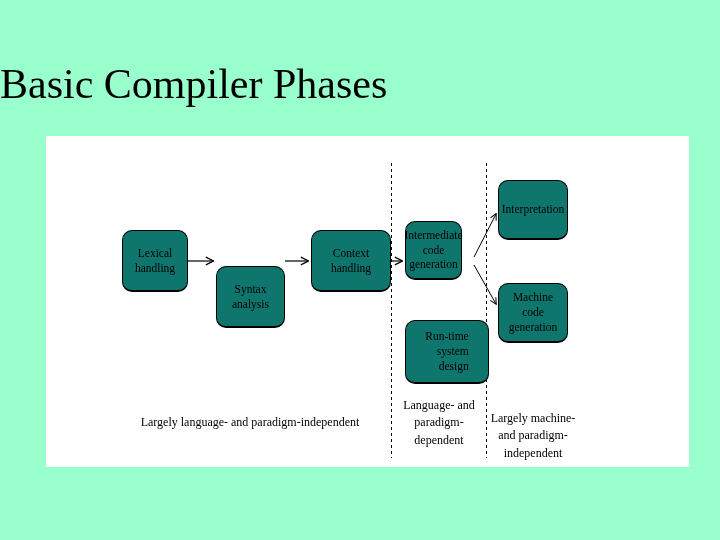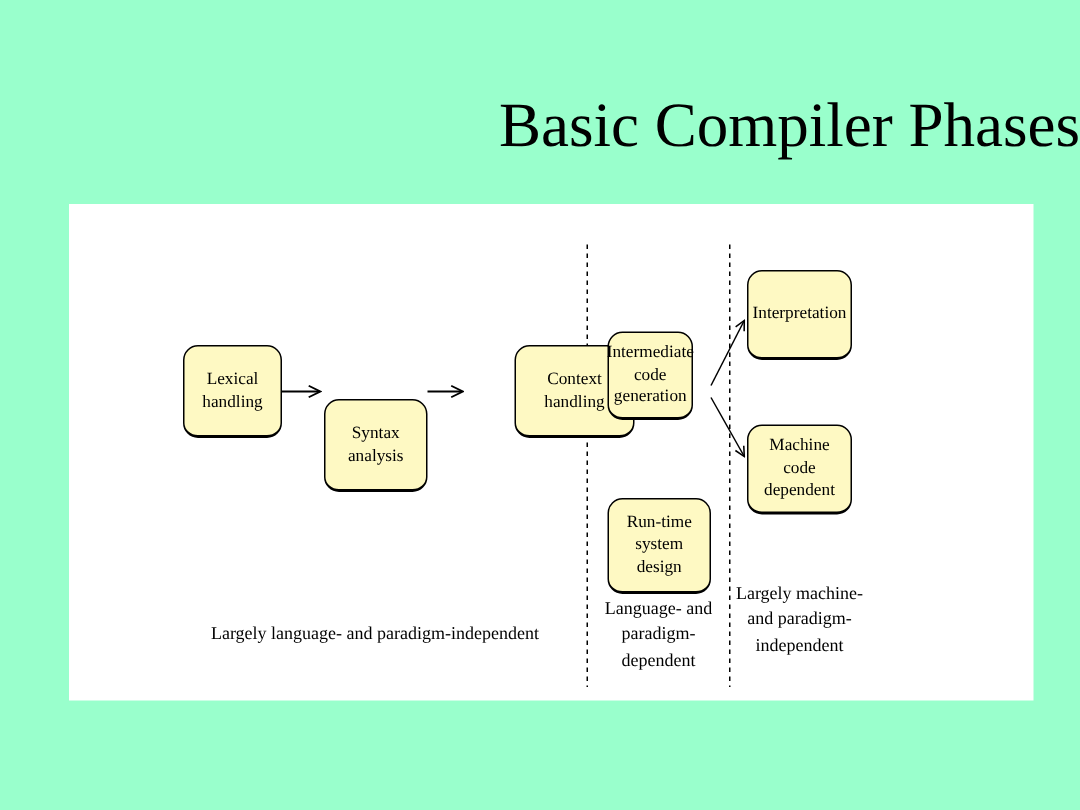--- a/index.html
+++ b/index.html
@@ -16,21 +16,21 @@
     width: 720px;
     height: 540px;
     background: #99FFCC;
   }
   .slide-title {
     position: absolute;
     top: 60px;
     left: 0;
     width: 100%;
     margin: 0;
-    text-align: right;
+    text-align: left;
     font-size: 42px;
     font-weight: normal;
     color: #000;
     letter-spacing: 0px;
   }
   .panel {
     position: absolute;
     left: 46px;
     top: 136px;
     width: 643px;
@@ -40,51 +40,51 @@
   .connectors {
     position: absolute;
     left: 0;
     top: 0;
     width: 643px;
     height: 331px;
   }
   .node {
     position: absolute;
     box-sizing: border-box;
-    background: #fef9c3;
+    background: #0f766e;
     border: 1px solid #000;
     border-bottom-width: 2px;
     border-radius: 10px;
     display: flex;
     align-items: center;
     justify-content: center;
     text-align: center;
     font-size: 11.5px;
     line-height: 1.3;
     color: #000;
     white-space: pre-line;
   }
   .node-lexical        { left: 76px;  top: 94px;  width: 66px; height: 62px; }
   .node-syntax         { left: 170px; top: 94px;  width: 69px; height: 62px; margin-top: 36px; }
-  .node-context        { left: 265px; top: 94px;  width: 80px; height: 62px; margin-left: 32px; }
+  .node-context        { left: 265px; top: 94px;  width: 80px; height: 62px; }
   .node-intermediate   { left: 359px; top: 85px;  width: 57px; height: 59px; }
-  .node-runtime        { left: 359px; top: 196px; width: 69px; height: 64px; }
+  .node-runtime        { left: 359px; top: 184px; width: 84px; height: 64px; text-align: right; }
   .node-interpretation { left: 452px; top: 44px;  width: 70px; height: 60px; }
   .node-machine        { left: 452px; top: 147px; width: 70px; height: 60px; }
   .region-label {
     position: absolute;
     text-align: center;
     font-size: 12px;
     line-height: 1.45;
     color: #000;
     white-space: pre-line;
   }
   .region-left   { left: 54px;  top: 278px; width: 300px; }
   .region-middle { left: 343px; top: 261px; width: 100px; }
-  .region-right  { left: 437px; top: 251px; width: 100px; }
+  .region-right  { left: 437px; top: 274px; width: 100px; }
 </style>
 </head>
 <body>
 
 <div class="slide">
 
   <h1 class="slide-title">Basic Compiler Phases</h1>
 
   <div class="panel">
 
@@ -119,21 +119,21 @@
 generation</div>
 
     <div class="node node-runtime">Run-time
 system
 design</div>
 
     <div class="node node-interpretation">Interpretation</div>
 
     <div class="node node-machine">Machine
 code
-dependent</div>
+generation</div>
 
     <div class="region-label region-middle">Language- and
 paradigm-
 dependent</div>
 
     <div class="region-label region-left">Largely language- and paradigm-independent</div>
 
     <div class="region-label region-right">Largely machine-
 and paradigm-
 independent</div>

